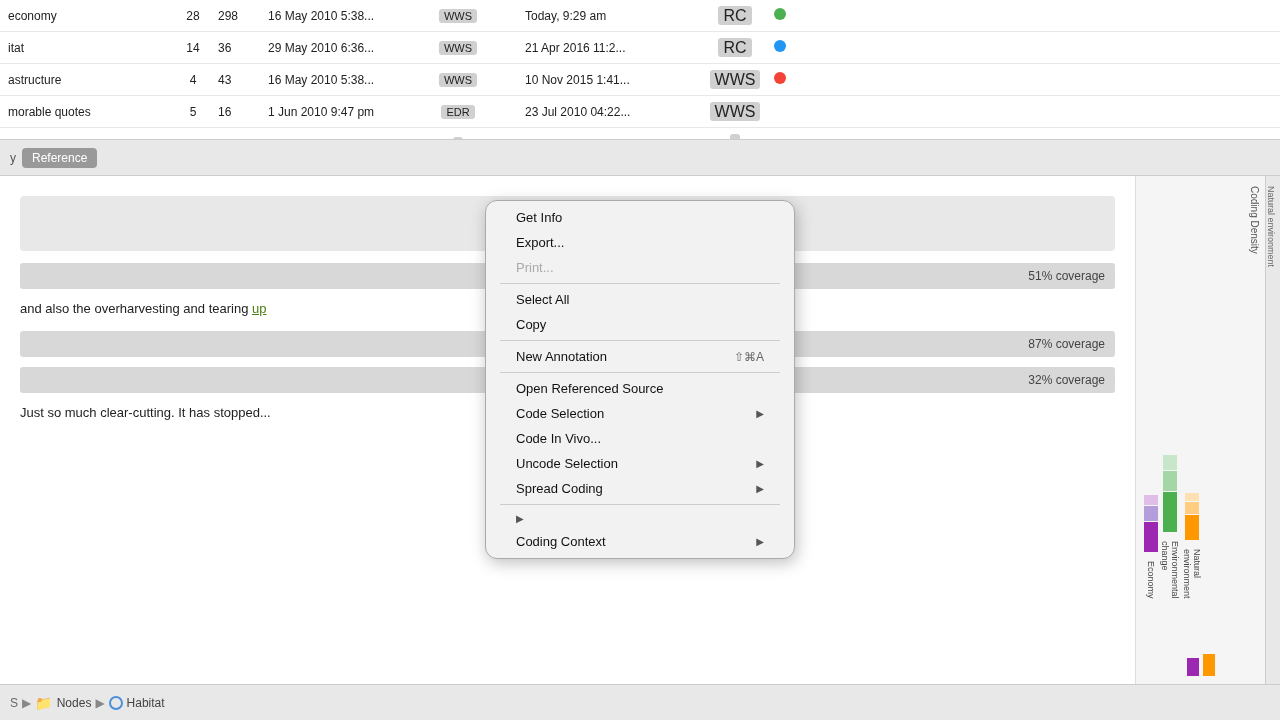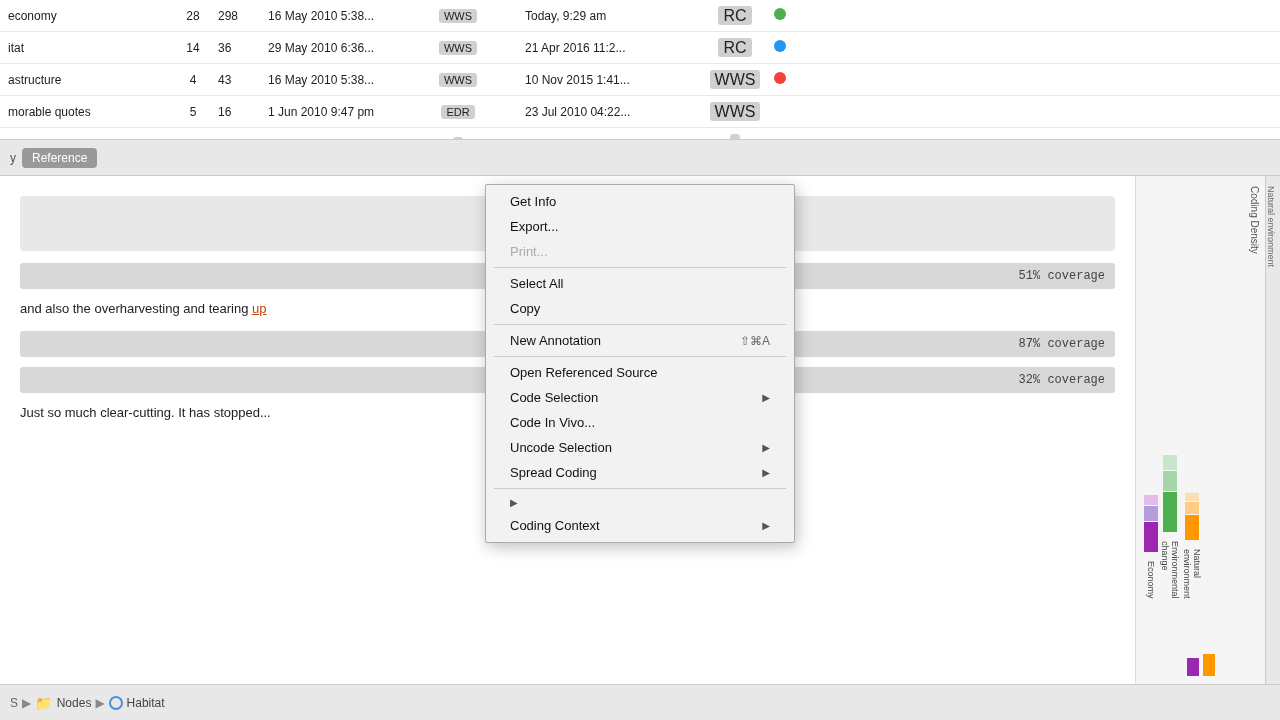--- a/index.html
+++ b/index.html
@@ -131,32 +131,31 @@
       padding: 6px 10px;
       margin-bottom: 10px;
       display: flex;
       align-items: center;
       justify-content: flex-end;
     }
 
     .coverage-text {
       font-size: 12px;
       color: #444;
-      font-family: Liberation Mono, monospace;
     }
 
     .content-text {
       font-size: 13px;
       color: #222;
       line-height: 1.5;
       margin-bottom: 12px;
     }
 
     .highlight-link {
-      color: #c2410c;
+      color: #4d7c0f;
       text-decoration: underline;
     }
 
     
     .chart-sidebar {
       width: 130px;
       background: #f5f5f5;
       border-left: 1px solid #ddd;
       display: flex;
       flex-direction: column;
@@ -182,28 +181,28 @@
     .outer-right {
       width: 15px;
       background: #e8e8e8;
       border-left: 1px solid #ccc;
     }
 
     
     .context-menu {
       position: absolute;
       left: 485px;
-      top: 184px;
+      top: 200px;
       width: 310px;
       background: #f2f2f2;
       border: 1px solid #aaa;
-      border-radius: 2px;
+      border-radius: 12px;
       box-shadow: 2px 4px 16px rgba(0,0,0,0.25);
       z-index: 100;
-      padding: 4px 8px;
+      padding: 4px 14px;
     }
 
     .menu-item {
       display: flex;
       align-items: center;
       justify-content: space-between;
       padding: 5px 16px;
       font-size: 13px;
       color: #111;
       cursor: pointer;

